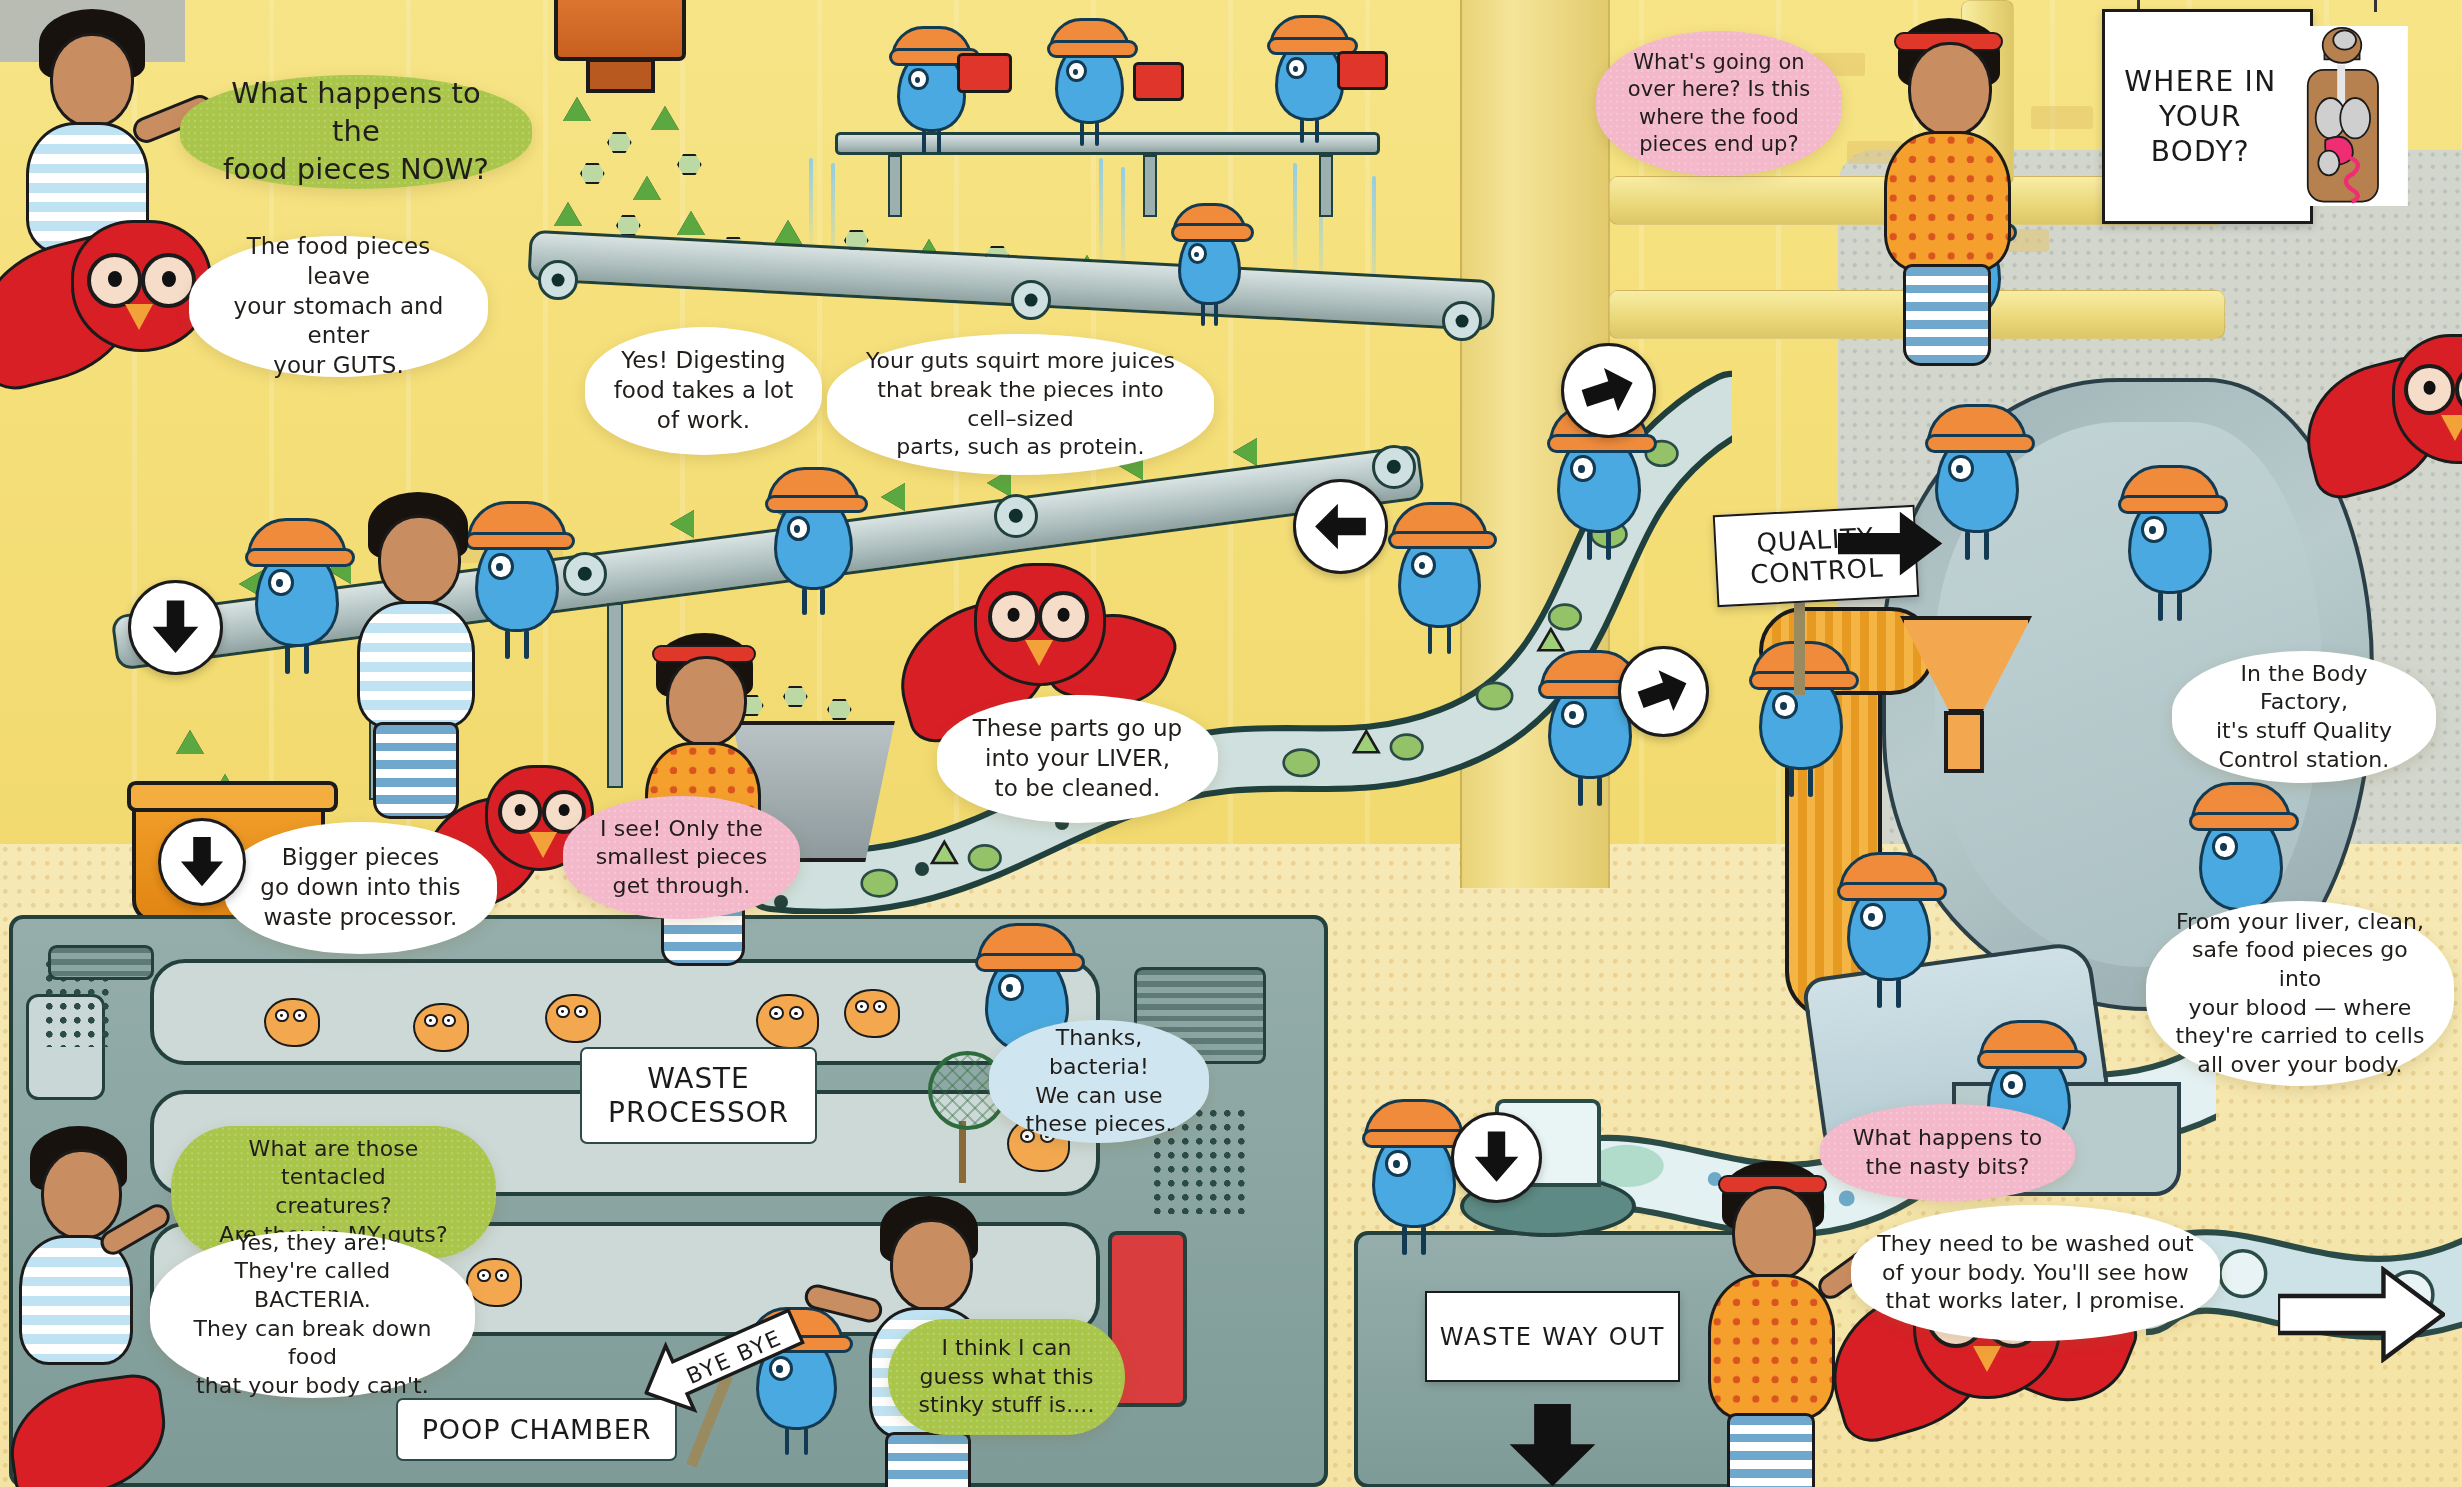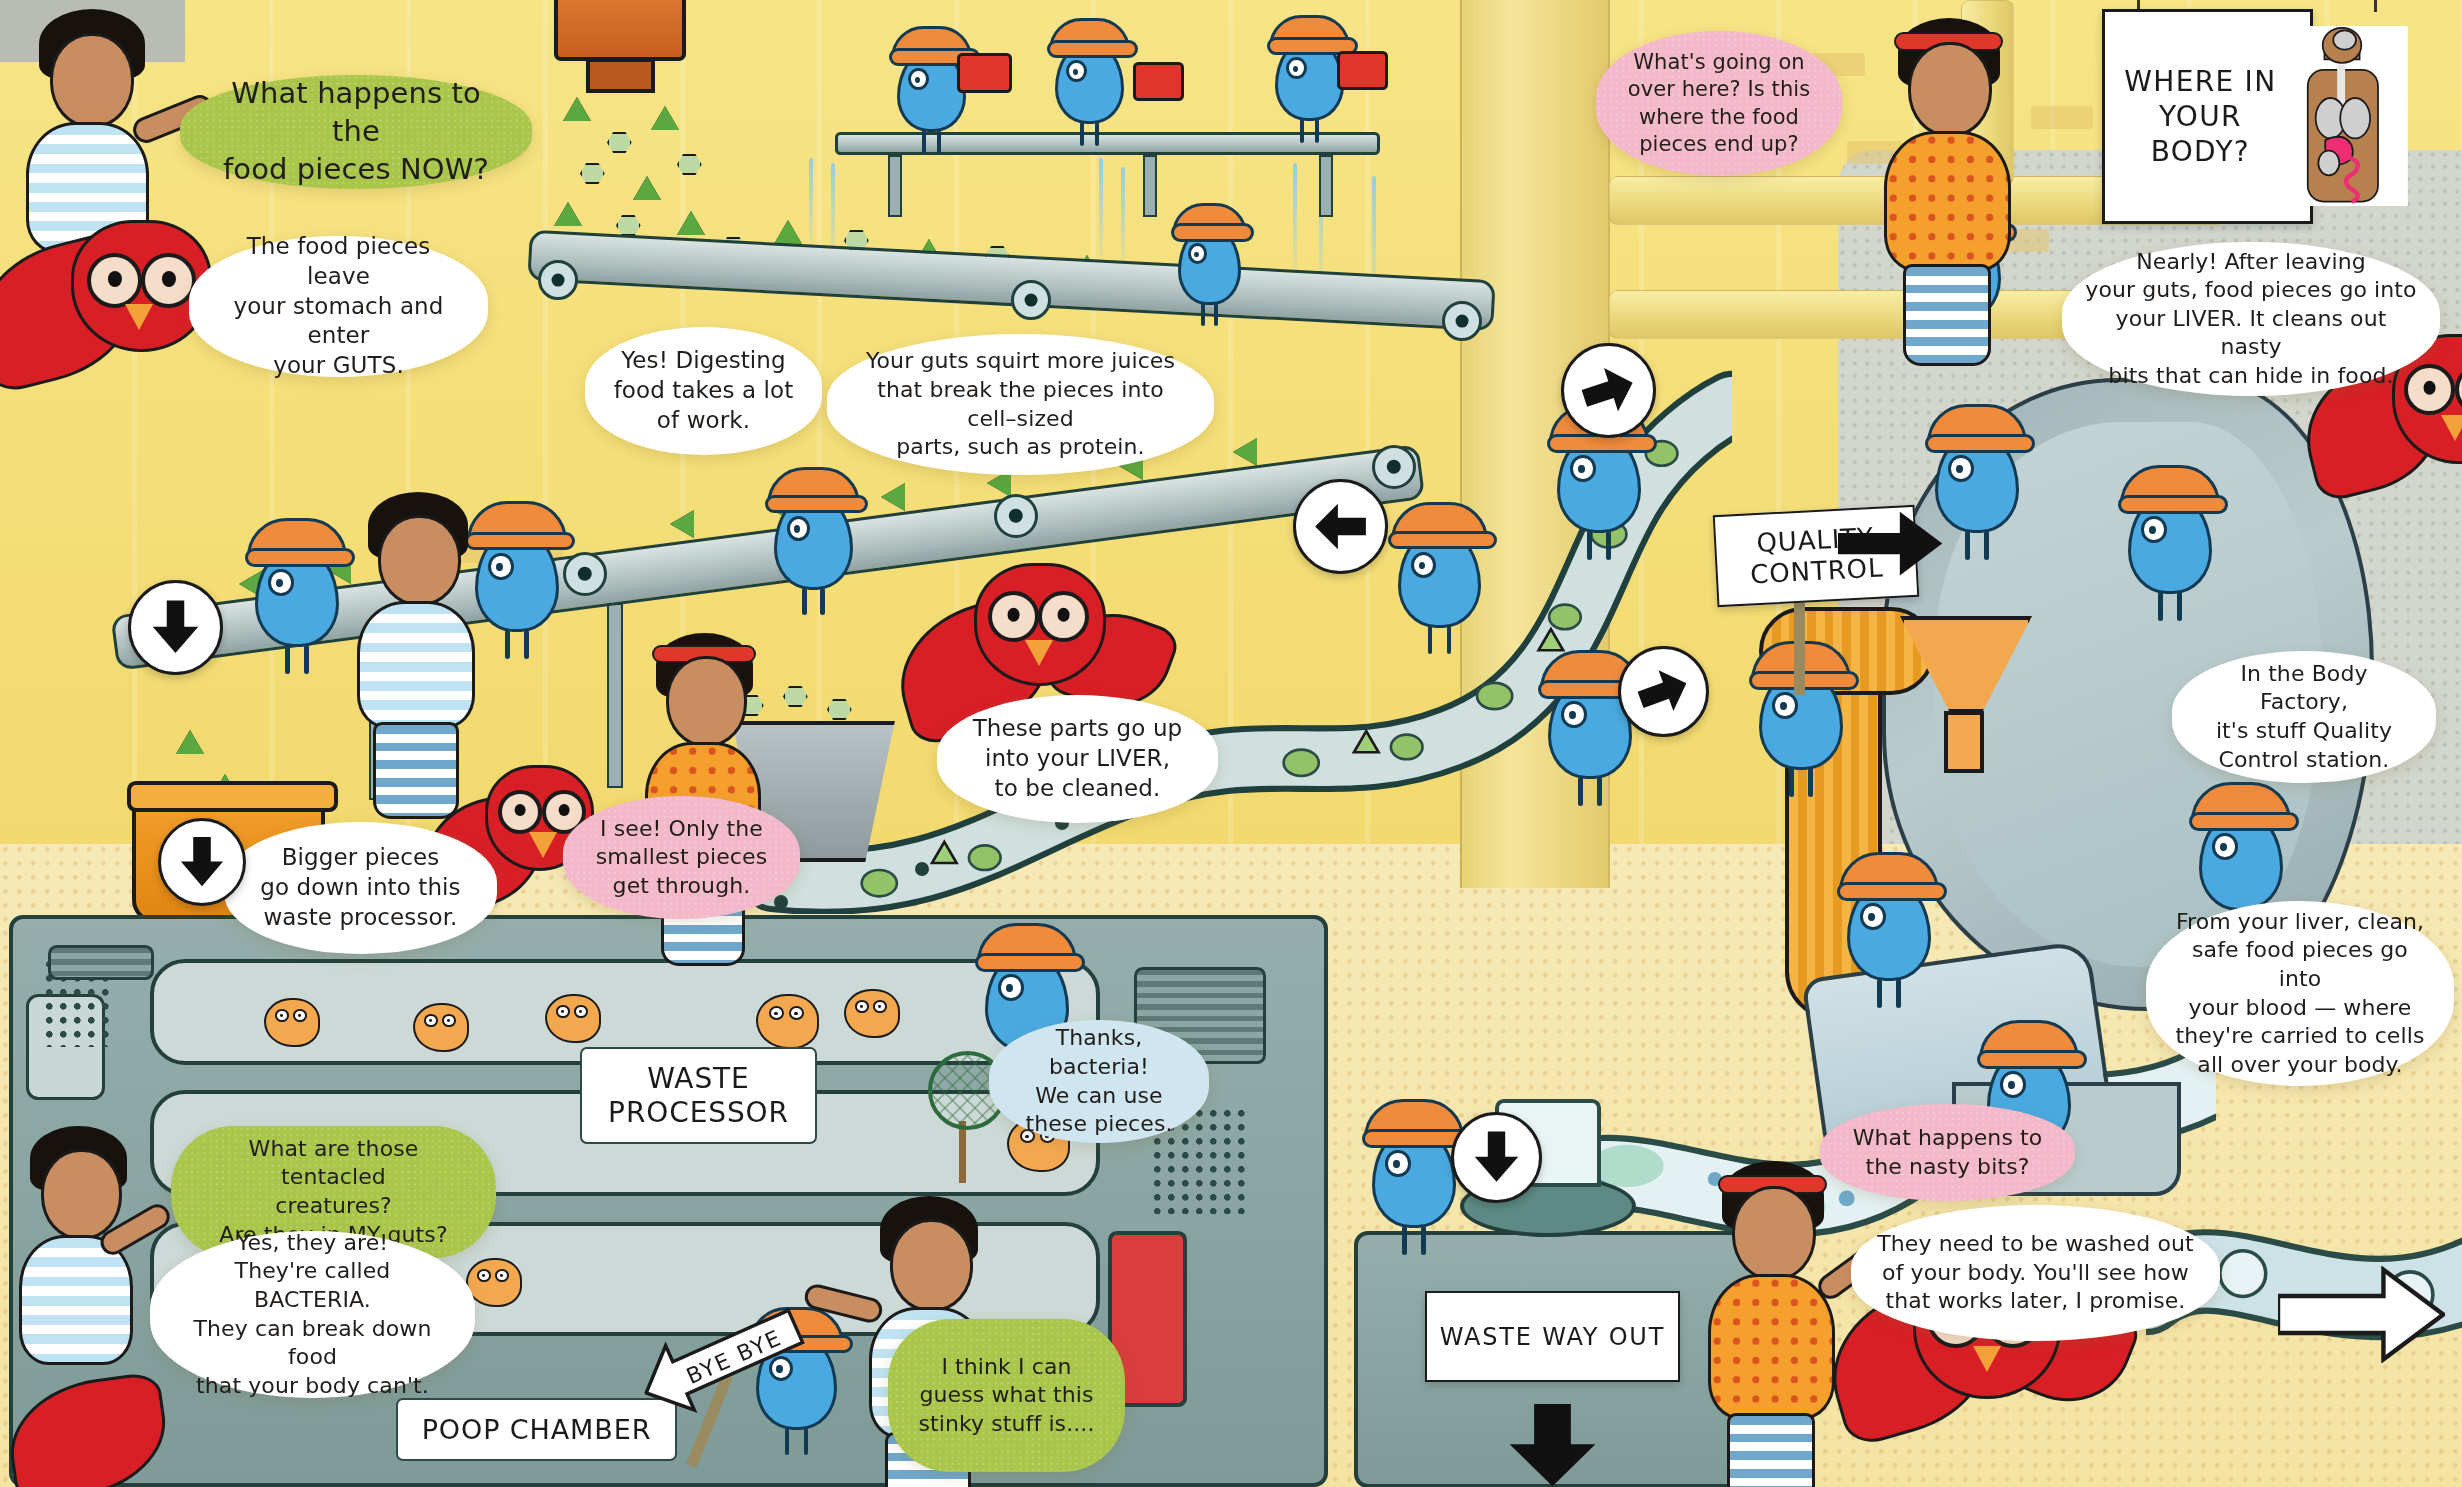--- a/index.html
+++ b/index.html
@@ -1053,39 +1053,33 @@
 Are they in MY guts?</span>
   </div>
 
   <div class="bub white" style="left:150px; top:1231px; width:325px; height:167px; font-size:22px;">
     <span>Yes, they are!
 They're called BACTERIA.
 They can break down food
 that your body can't.</span>
   </div>
 
-  <div class="bub green rect" style="left:888px; top:1319px; width:237px; height:153px; font-size:22px;">
+  <div class="bub green rect" style="left:888px; top:1319px; width:237px; height:116px; font-size:22px;">
     <span>I think I can
 guess what this
 stinky stuff is....</span>
   </div>
 
   <div class="bub pink" style="left:1596px; top:31px; width:246px; height:145px; font-size:21px;">
     <span>What's going on
 over here? Is this
 where the food
 pieces end up?</span>
   </div>
 
-  <div class="bub white" style="left:2062px; top:242px; width:378px; height:154px; font-size:22px;">
-    <span>Nearly! After leaving
-your guts, food pieces go into
-your LIVER. It cleans out nasty
-bits that can hide in food.</span>
-  </div>
 
   <div class="bub white" style="left:2172px; top:651px; width:264px; height:132px; font-size:22px;">
     <span>In the Body Factory,
 it's stuff Quality
 Control station.</span>
   </div>
 
   <div class="bub white" style="left:2146px; top:901px; width:308px; height:185px; font-size:22px;">
     <span>From your liver, clean,
 safe food pieces go into

